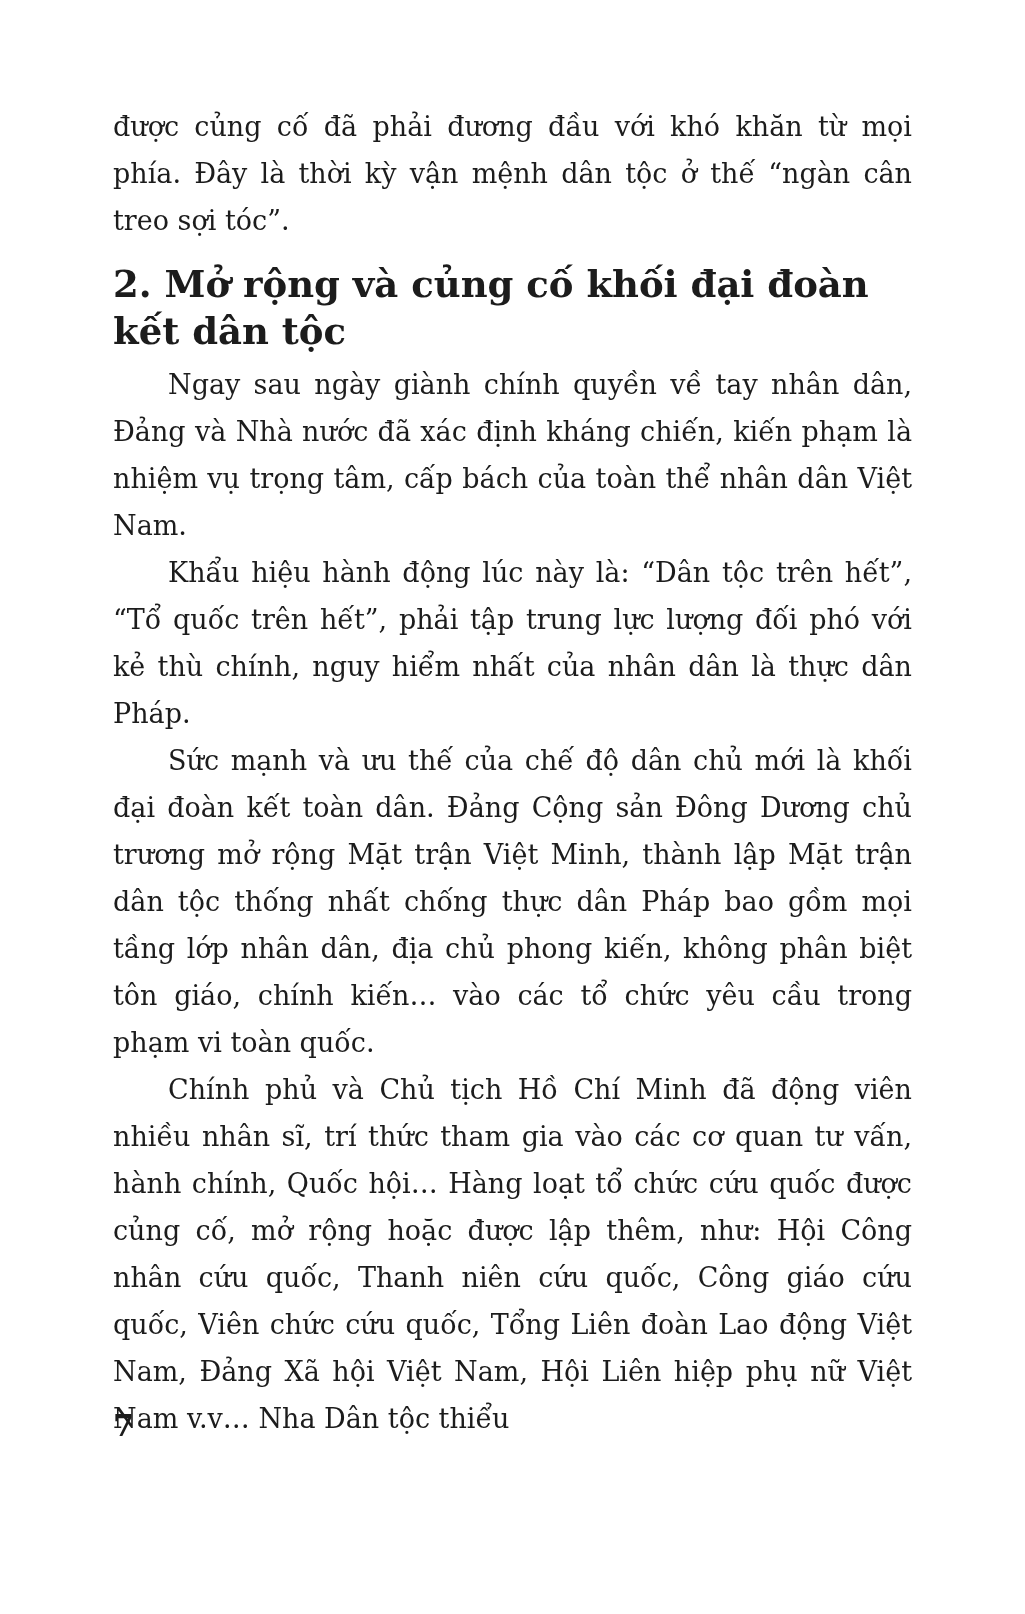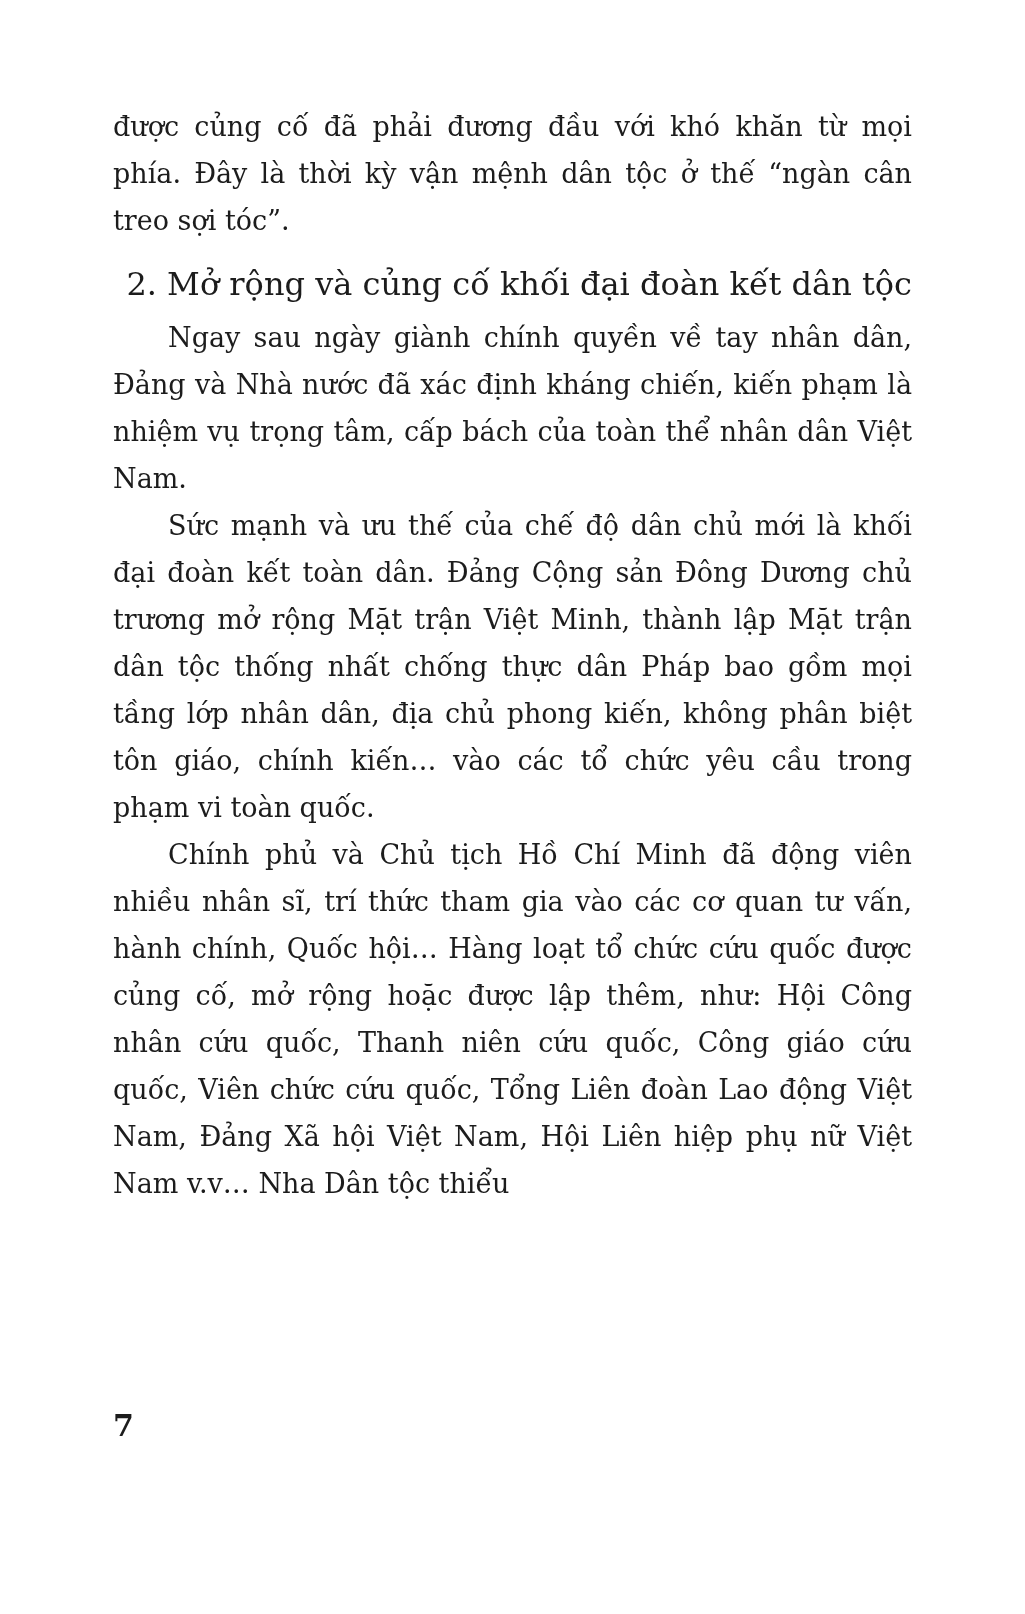--- a/index.html
+++ b/index.html
@@ -27,41 +27,42 @@
   }
   .content p {
     margin: 0;
     text-align: justify;
     text-indent: 55px;
   }
   .content p.continuation {
     text-indent: 0;
   }
   .content h2.heading {
-    font-size: 32px;
+    font-size: 37px;
     line-height: 47px;
-    font-weight: normal;
+    font-weight: bold;
     margin: 17px 0 6px 0;
     text-indent: 0;
-    text-align: right;
+    text-align: left;
   }
   .page-number {
     position: absolute;
     left: 113px;
     top: 1408px;
     font-size: 30px;
     font-weight: bold;
     color: #1c1c1c;
   }
 </style>
 </head>
 <body>
 
 <div class="page">
   <div class="content" id="content">
       <p class="continuation">được củng cố đã phải đương đầu với khó khăn từ mọi phía. Đây là thời kỳ vận mệnh dân tộc ở thế “ngàn cân treo sợi tóc”.</p>
       <h2 class="heading">2. Mở rộng và củng cố khối đại đoàn kết dân tộc</h2>
       <p class="body">Ngay sau ngày giành chính quyền về tay nhân dân, Đảng và Nhà nước đã xác định kháng chiến, kiến phạm là nhiệm vụ trọng tâm, cấp bách của toàn thể nhân dân Việt Nam.</p>
+      <p class="body">Khẩu hiệu hành động lúc này là: “Dân tộc trên hết”, “Tổ quốc trên hết”, phải tập trung lực lượng đối phó với kẻ thù chính, nguy hiểm nhất của nhân dân là thực dân Pháp.</p>
       <p class="body">Sức mạnh và ưu thế của chế độ dân chủ mới là khối đại đoàn kết toàn dân. Đảng Cộng sản Đông Dương chủ trương mở rộng Mặt trận Việt Minh, thành lập Mặt trận dân tộc thống nhất chống thực dân Pháp bao gồm mọi tầng lớp nhân dân, địa chủ phong kiến, không phân biệt tôn giáo, chính kiến… vào các tổ chức yêu cầu trong phạm vi toàn quốc.</p>
       <p class="body">Chính phủ và Chủ tịch Hồ Chí Minh đã động viên nhiều nhân sĩ, trí thức tham gia vào các cơ quan tư vấn, hành chính, Quốc hội… Hàng loạt tổ chức cứu quốc được củng cố, mở rộng hoặc được lập thêm, như: Hội Công nhân cứu quốc, Thanh niên cứu quốc, Công giáo cứu quốc, Viên chức cứu quốc, Tổng Liên đoàn Lao động Việt Nam, Đảng Xã hội Việt Nam, Hội Liên hiệp phụ nữ Việt Nam v.v… Nha Dân tộc thiểu</p>
     </div>
   <div class="page-number">7</div>
 </div>
 
 </body></html>

